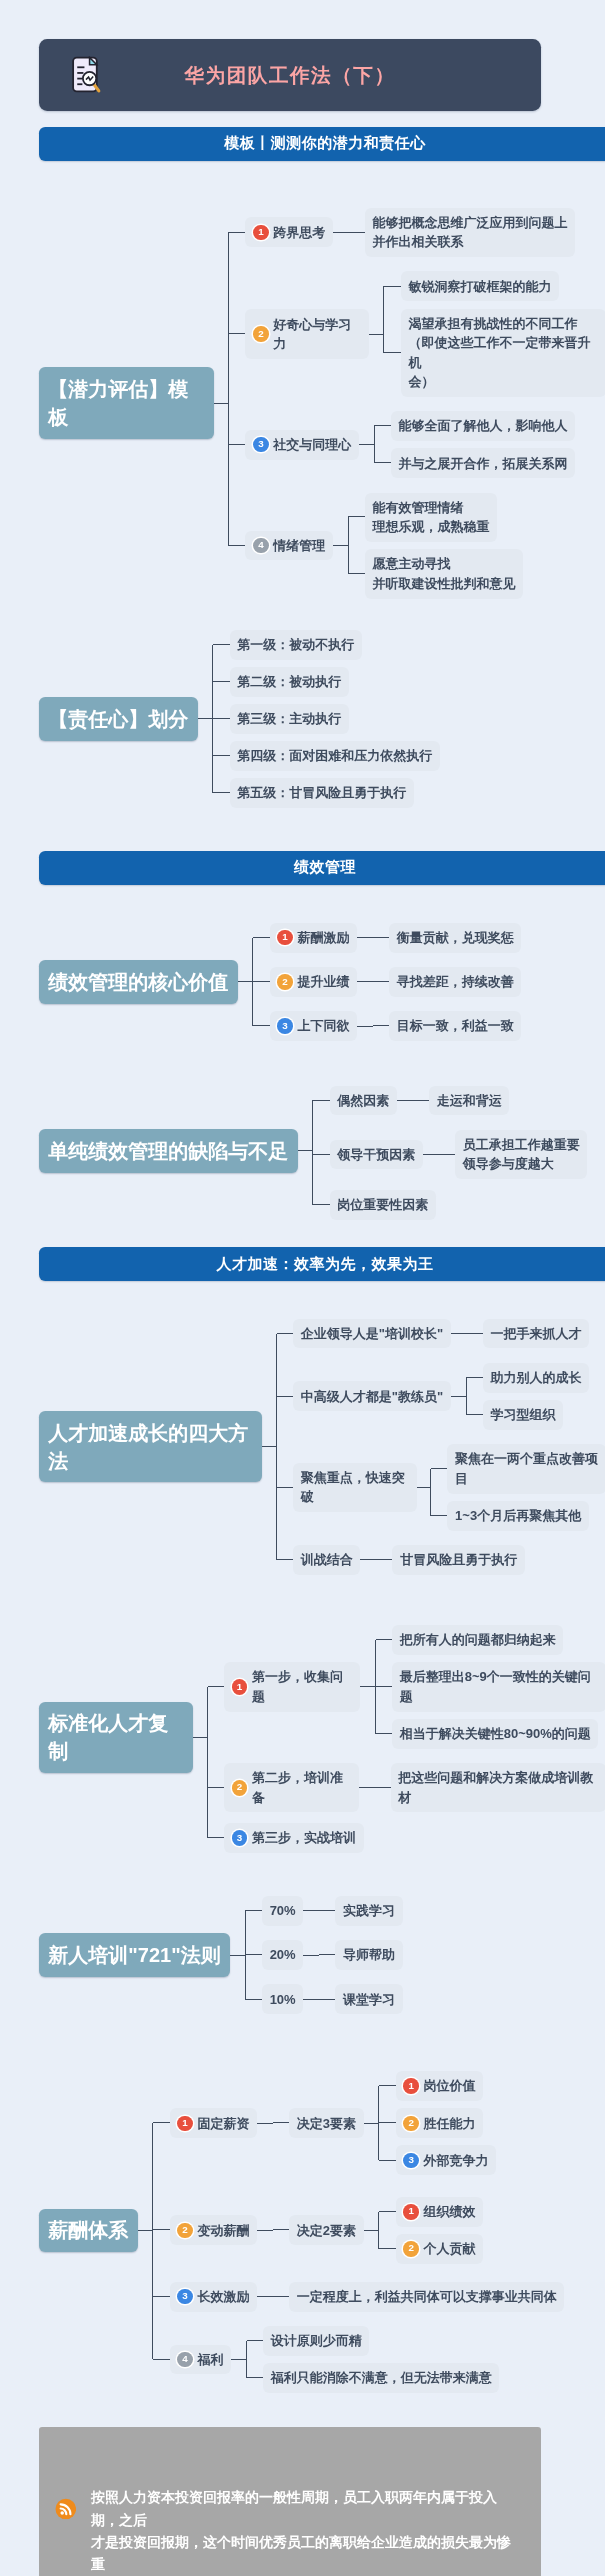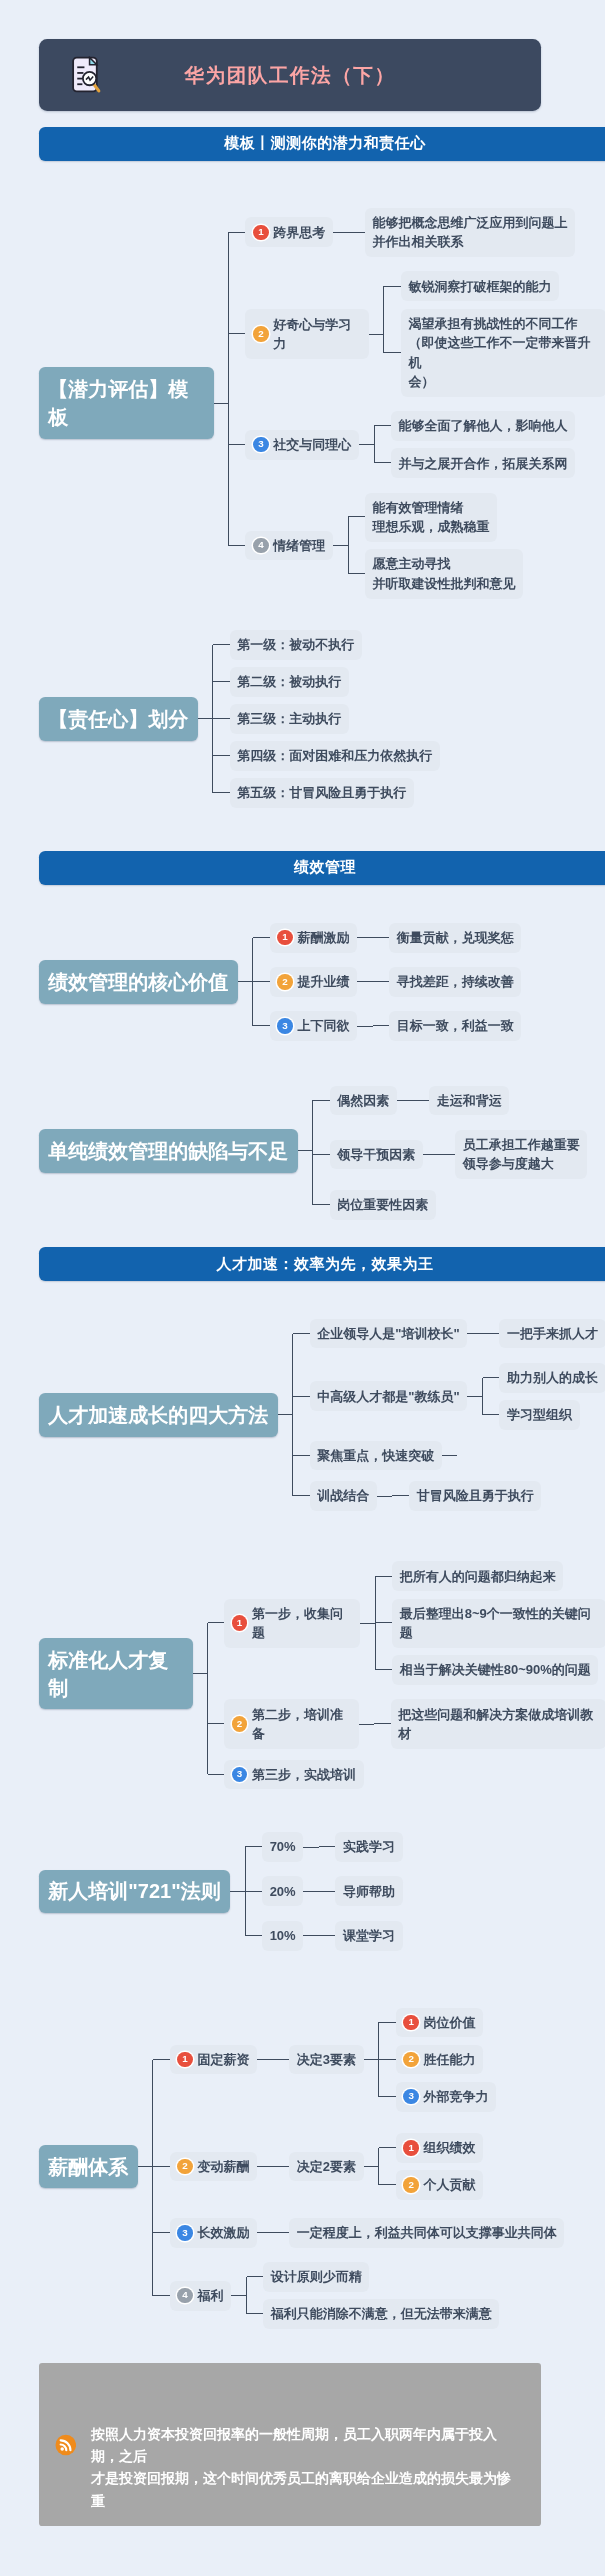--- a/index.html
+++ b/index.html
@@ -469,20 +469,40 @@
               </div>
             </div>
           </div>
           <div class="kid">
             <div class="branch">
               <div class="nodewrap stub">
                 <div class="mmnode boxnode">
                   <span class="ntext">聚焦重点，快速突破</span>
                 </div>
               </div>
+              <div class="kids">
+                <div class="kid">
+                  <div class="branch">
+                    <div class="nodewrap">
+                      <div class="mmnode boxnode">
+                        <span class="ntext">聚焦在一两个重点改善项目</span>
+                      </div>
+                    </div>
+                  </div>
+                </div>
+                <div class="kid">
+                  <div class="branch">
+                    <div class="nodewrap">
+                      <div class="mmnode boxnode">
+                        <span class="ntext">1~3个月后再聚焦其他</span>
+                      </div>
+                    </div>
+                  </div>
+                </div>
+              </div>
             </div>
           </div>
           <div class="kid">
             <div class="branch">
               <div class="nodewrap stub">
                 <div class="mmnode boxnode">
                   <span class="ntext">训战结合</span>
                 </div>
               </div>
               <div class="kids">

